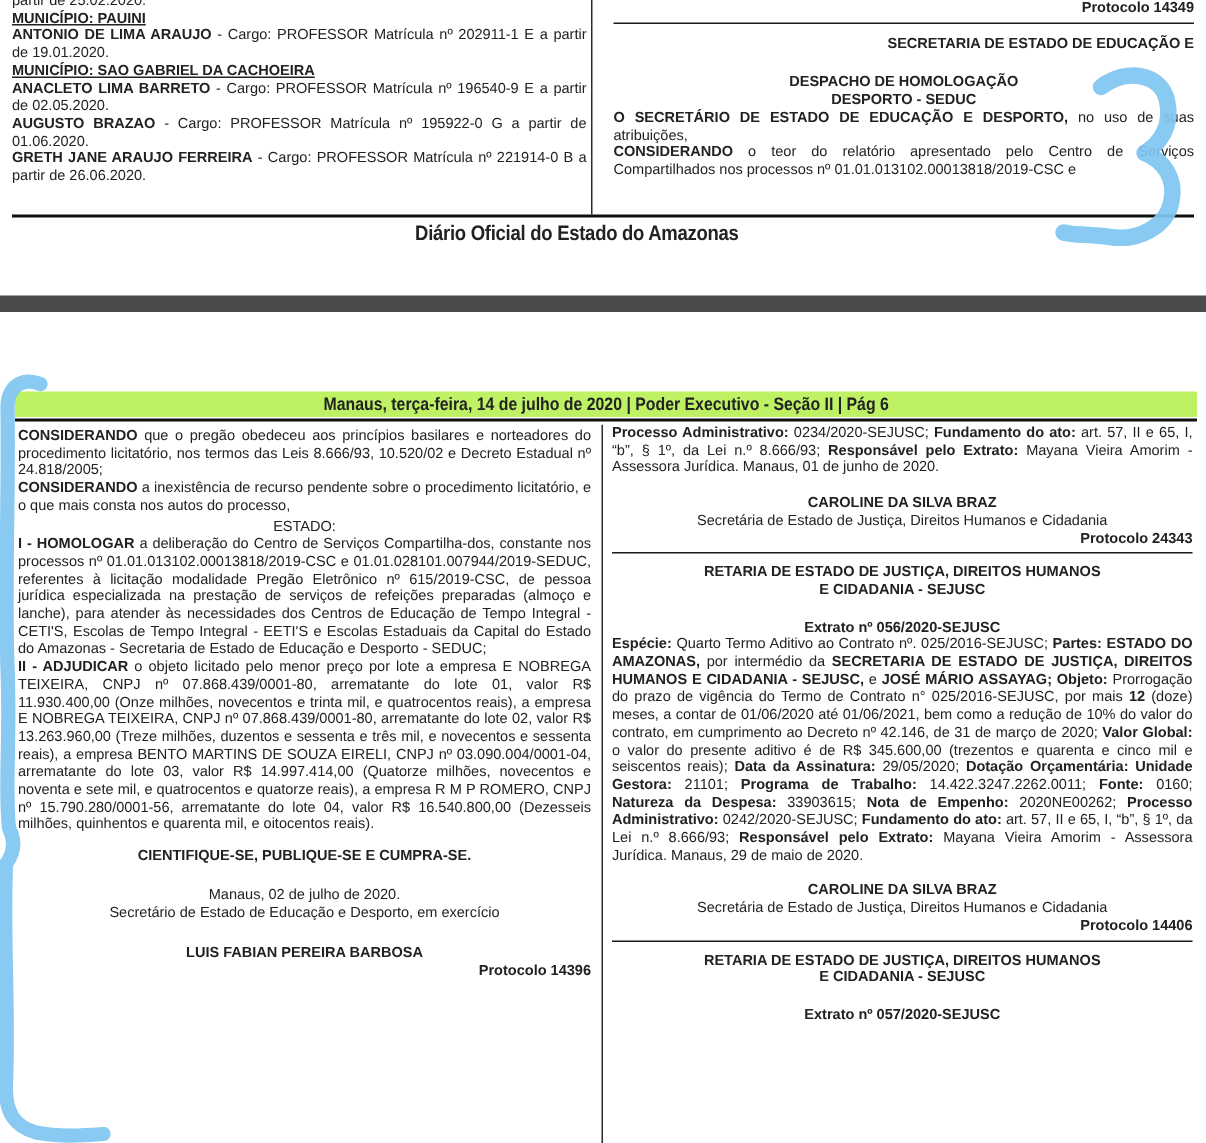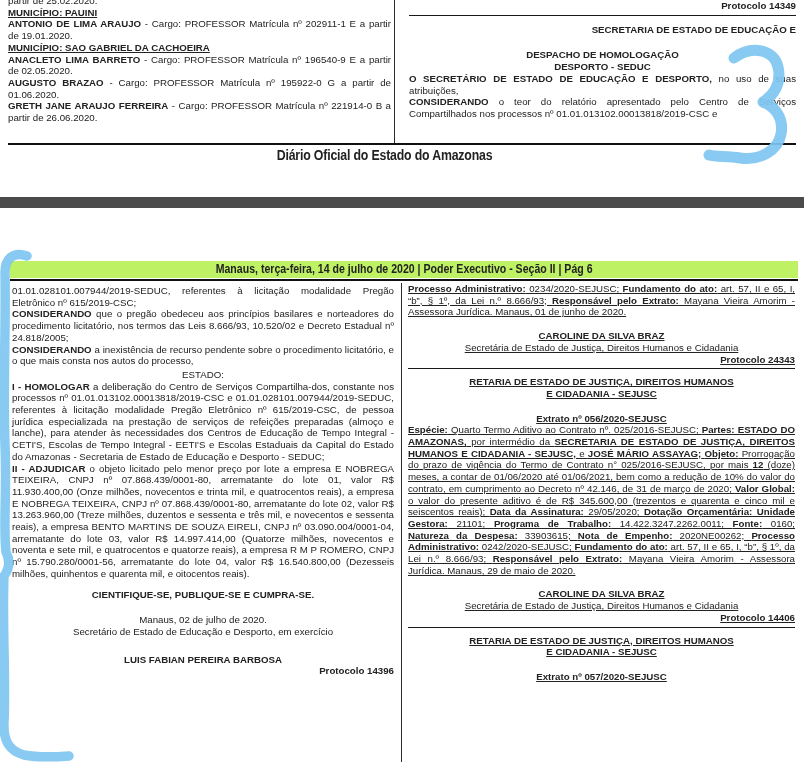--- a/index.html
+++ b/index.html
@@ -33,21 +33,21 @@
   #page-separator-bar{position:absolute;left:0;top:197px;width:804px;height:11px;}
   
   #page-header-bar{
     position:absolute;left:10px;top:261px;width:788px;height:17px;
     text-align:center;font-weight:bold;font-size:12px;line-height:17px;
   }
   #page-header-bar>span{display:inline-block;transform:scaleX(0.88);transform-origin:center;white-space:nowrap;}
   #page-header-rule{position:absolute;left:10px;top:279px;width:788px;height:1.6px;background:#111;}
   #bottom-page{position:absolute;left:0;top:283px;width:804px;height:479px;overflow:hidden;}
   #bottom-left-col{left:12px;top:2px;width:382px;}
-  #bottom-right-col{left:408px;top:0;width:387px;text-decoration:underline;}
+  #bottom-right-col{left:408px;top:0;width:387px;}
   #bottom-divider{position:absolute;left:401px;top:0;width:1px;height:479px;background:#2b2b2b;}
   
   #pen-layer{position:absolute;left:0;top:0;width:804px;height:762px;pointer-events:none;z-index:6;}
 </style>
 </head>
 <body>
 
 <div id="top-page">
   <div id="top-left-col" class="col">
       <div class="blk a-j"><span>partir de 25.02.2020.</span></div>
@@ -76,21 +76,20 @@
 
 <div id="page-separator-bar" style="background-color: rgb(75, 75, 75);"></div>
 
 <div id="page-header-bar" style="background-color: #bef264;">
   <span>Manaus, terça-feira, 14 de julho de 2020 | Poder Executivo - Seção II | Pág 6</span>
 </div>
 <div id="page-header-rule"></div>
 
 <div id="bottom-page">
   <div id="bottom-left-col" class="col">
-      <div class="blk a-j"><span>01.01.028101.007944/2019-SEDUC, referentes à licitação modalidade Pregão Eletrônico nº 615/2019-CSC;</span></div>
       <div class="blk a-j"><span class="b">CONSIDERANDO</span><span> que o pregão obedeceu aos princípios basilares e norteadores do procedimento licitatório, nos termos das Leis 8.666/93, 10.520/02 e Decreto Estadual nº 24.818/2005;</span></div>
       <div class="blk a-j"><span class="b">CONSIDERANDO</span><span> a inexistência de recurso pendente sobre o procedimento licitatório, e o que mais consta nos autos do processo,</span></div>
       <div class="blk a-c" style="margin-top: 2px;"><span>ESTADO:</span></div>
       <div class="blk a-j"><span class="b">I - HOMOLOGAR</span><span> a deliberação do Centro de Serviços Compartilha-dos, constante nos processos nº 01.01.013102.00013818/2019-CSC e 01.01.028101.007944/2019-SEDUC, referentes à licitação modalidade Pregão Eletrônico nº 615/2019-CSC, de pessoa jurídica especializada na prestação de serviços de refeições preparadas (almoço e lanche), para atender às necessidades dos Centros de Educação de Tempo Integral - CETI'S, Escolas de Tempo Integral - EETI'S e Escolas Estaduais da Capital do Estado do Amazonas - Secretaria de Estado de Educação e Desporto - SEDUC;</span></div>
       <div class="blk a-j"><span class="b">II - ADJUDICAR</span><span> o objeto licitado pelo menor preço por lote a empresa E NOBREGA TEIXEIRA, CNPJ nº 07.868.439/0001-80, arrematante do lote 01, valor R$ 11.930.400,00 (Onze milhões, novecentos e trinta mil, e quatrocentos reais), a empresa E NOBREGA TEIXEIRA, CNPJ nº 07.868.439/0001-80, arrematante do lote 02, valor R$ 13.263.960,00 (Treze milhões, duzentos e sessenta e três mil, e novecentos e sessenta reais), a empresa BENTO MARTINS DE SOUZA EIRELI, CNPJ nº 03.090.004/0001-04, arrematante do lote 03, valor R$ 14.997.414,00 (Quatorze milhões, novecentos e noventa e sete mil, e quatrocentos e quatorze reais), a empresa R M P ROMERO, CNPJ nº 15.790.280/0001-56, arrematante do lote 04, valor R$ 16.540.800,00 (Dezesseis milhões, quinhentos e quarenta mil, e oitocentos reais).</span></div>
       <div class="blk a-c" style="margin-top: 9px;"><span class="b">CIENTIFIQUE-SE, PUBLIQUE-SE E CUMPRA-SE.</span></div>
       <div class="blk a-c" style="margin-top: 14px;"><span>Manaus, 02 de julho de 2020.</span></div>
       <div class="blk a-c"><span>Secretário de Estado de Educação e Desporto, em exercício</span></div>
       <div class="blk a-c" style="margin-top: 16px;"><span class="b">LUIS FABIAN PEREIRA BARBOSA</span></div>
       <div class="blk a-r"><span class="b">Protocolo 14396</span></div>

